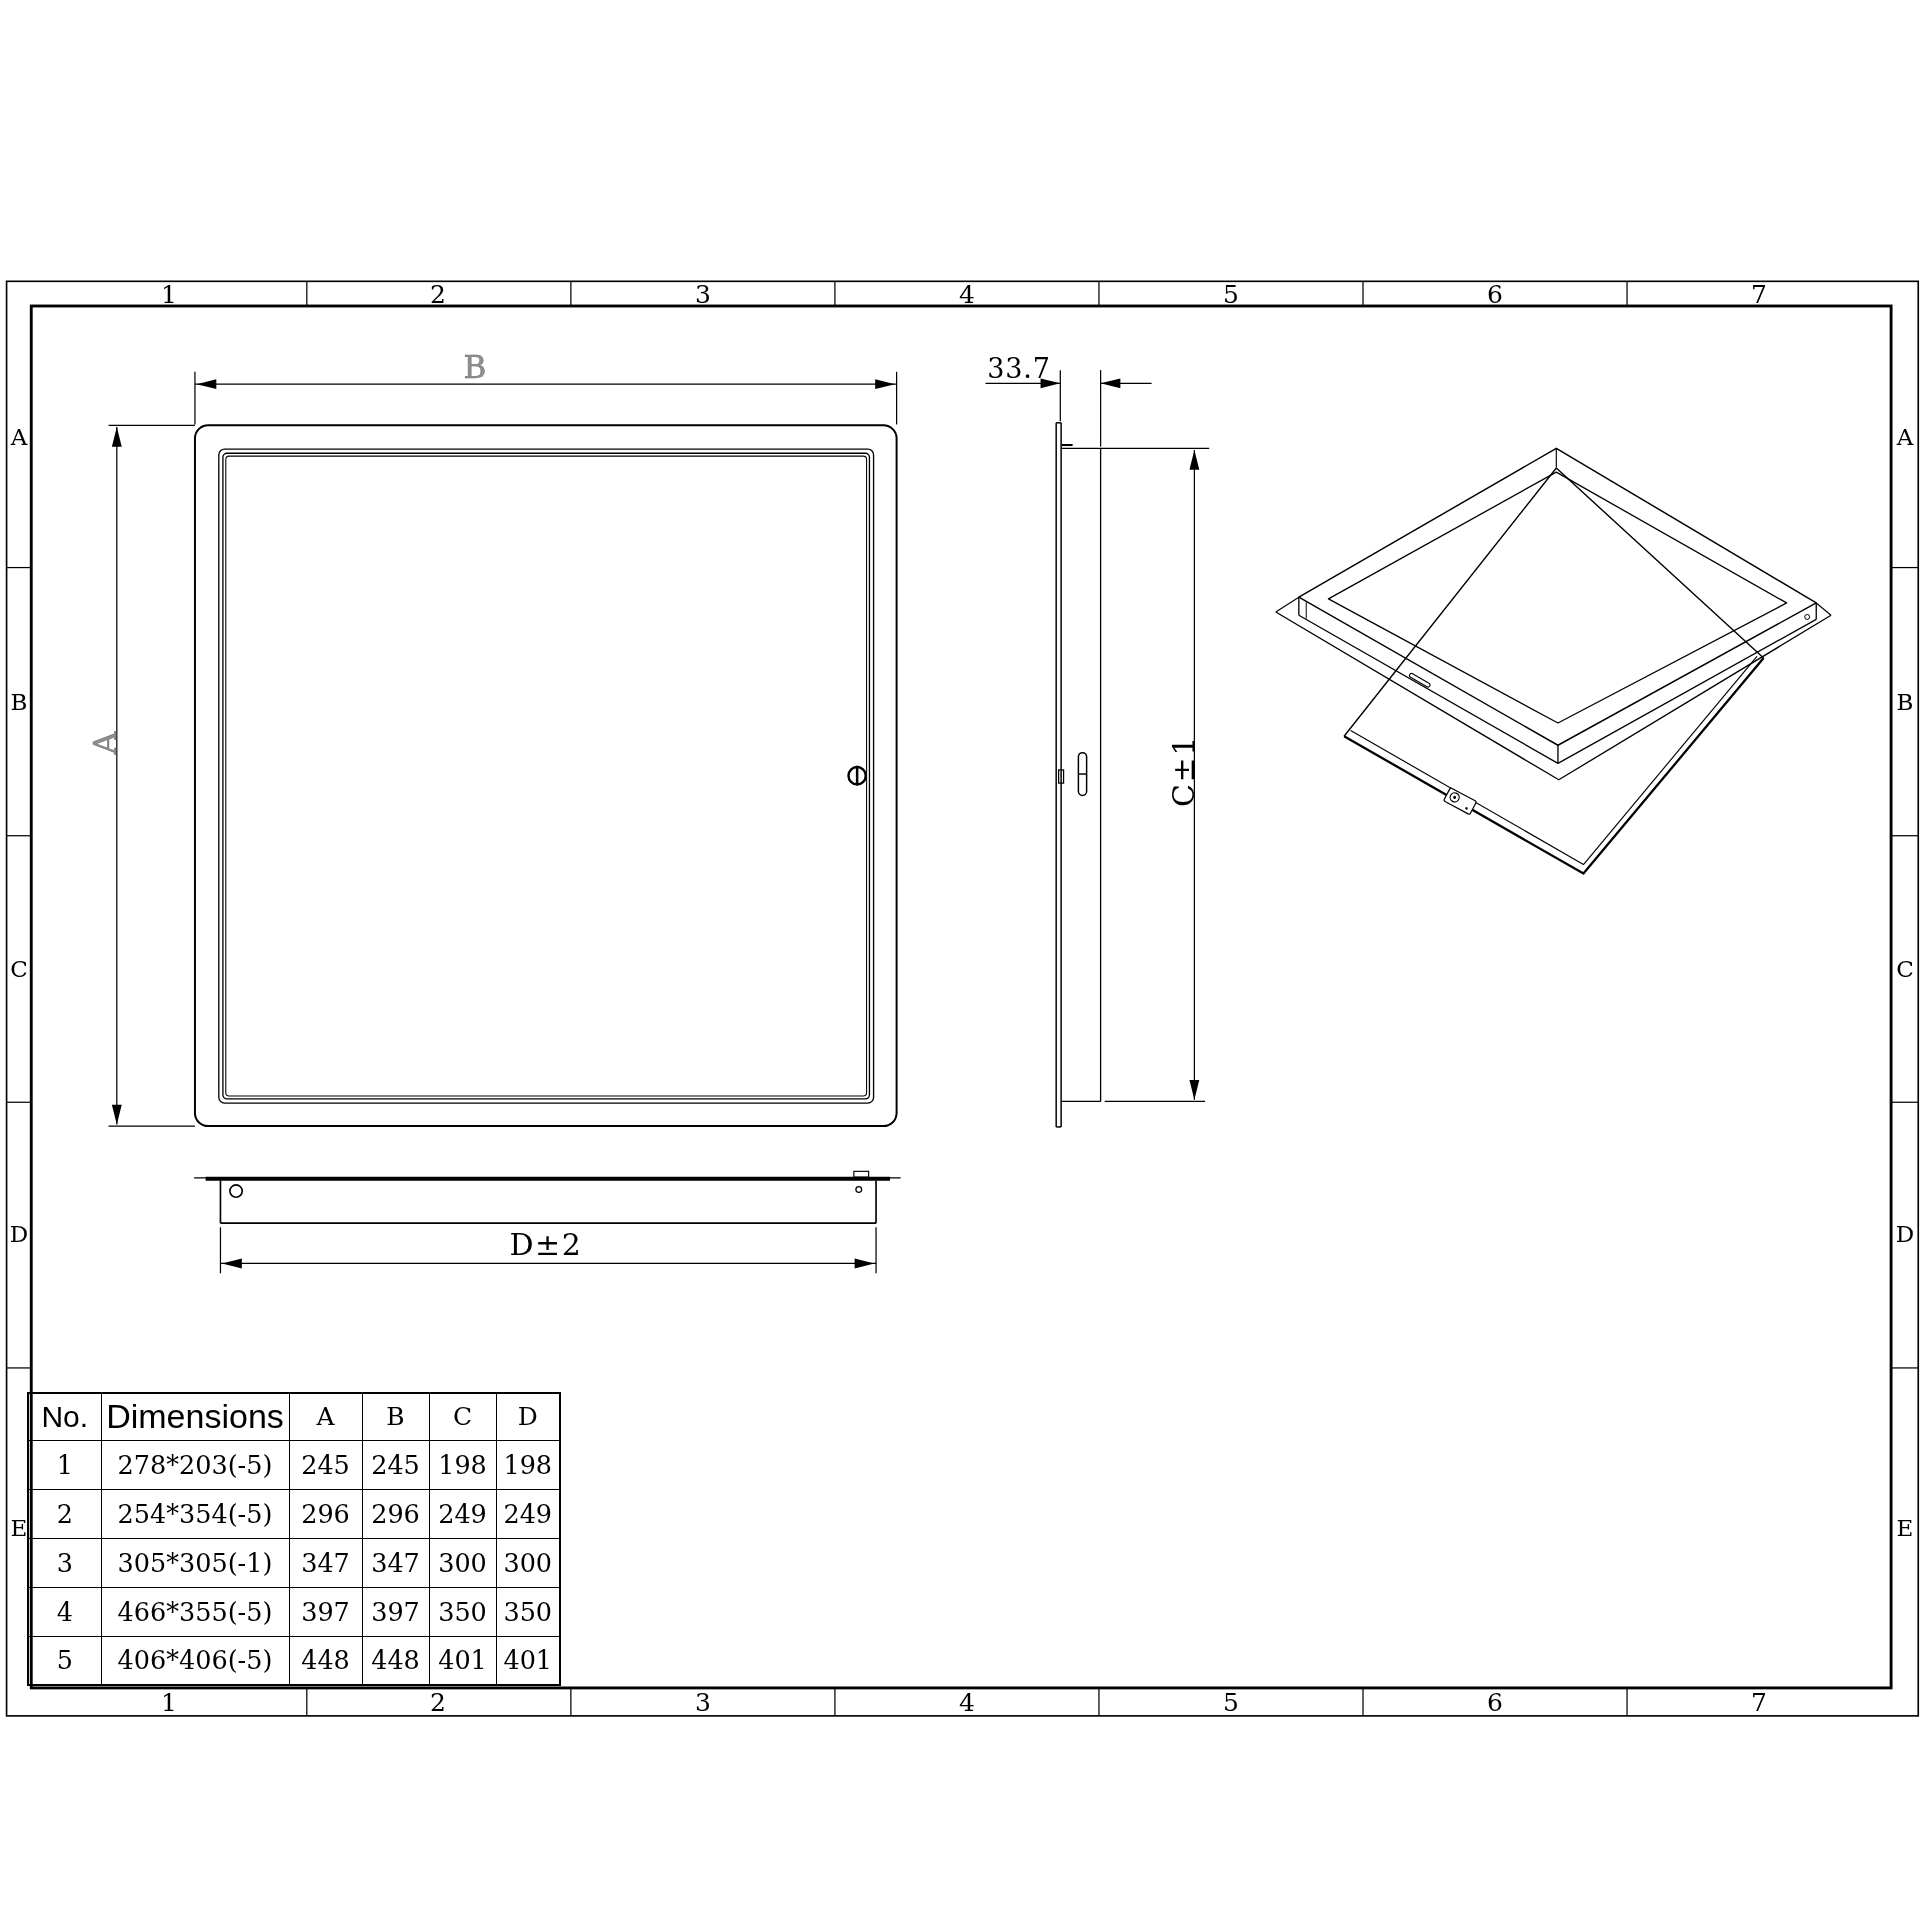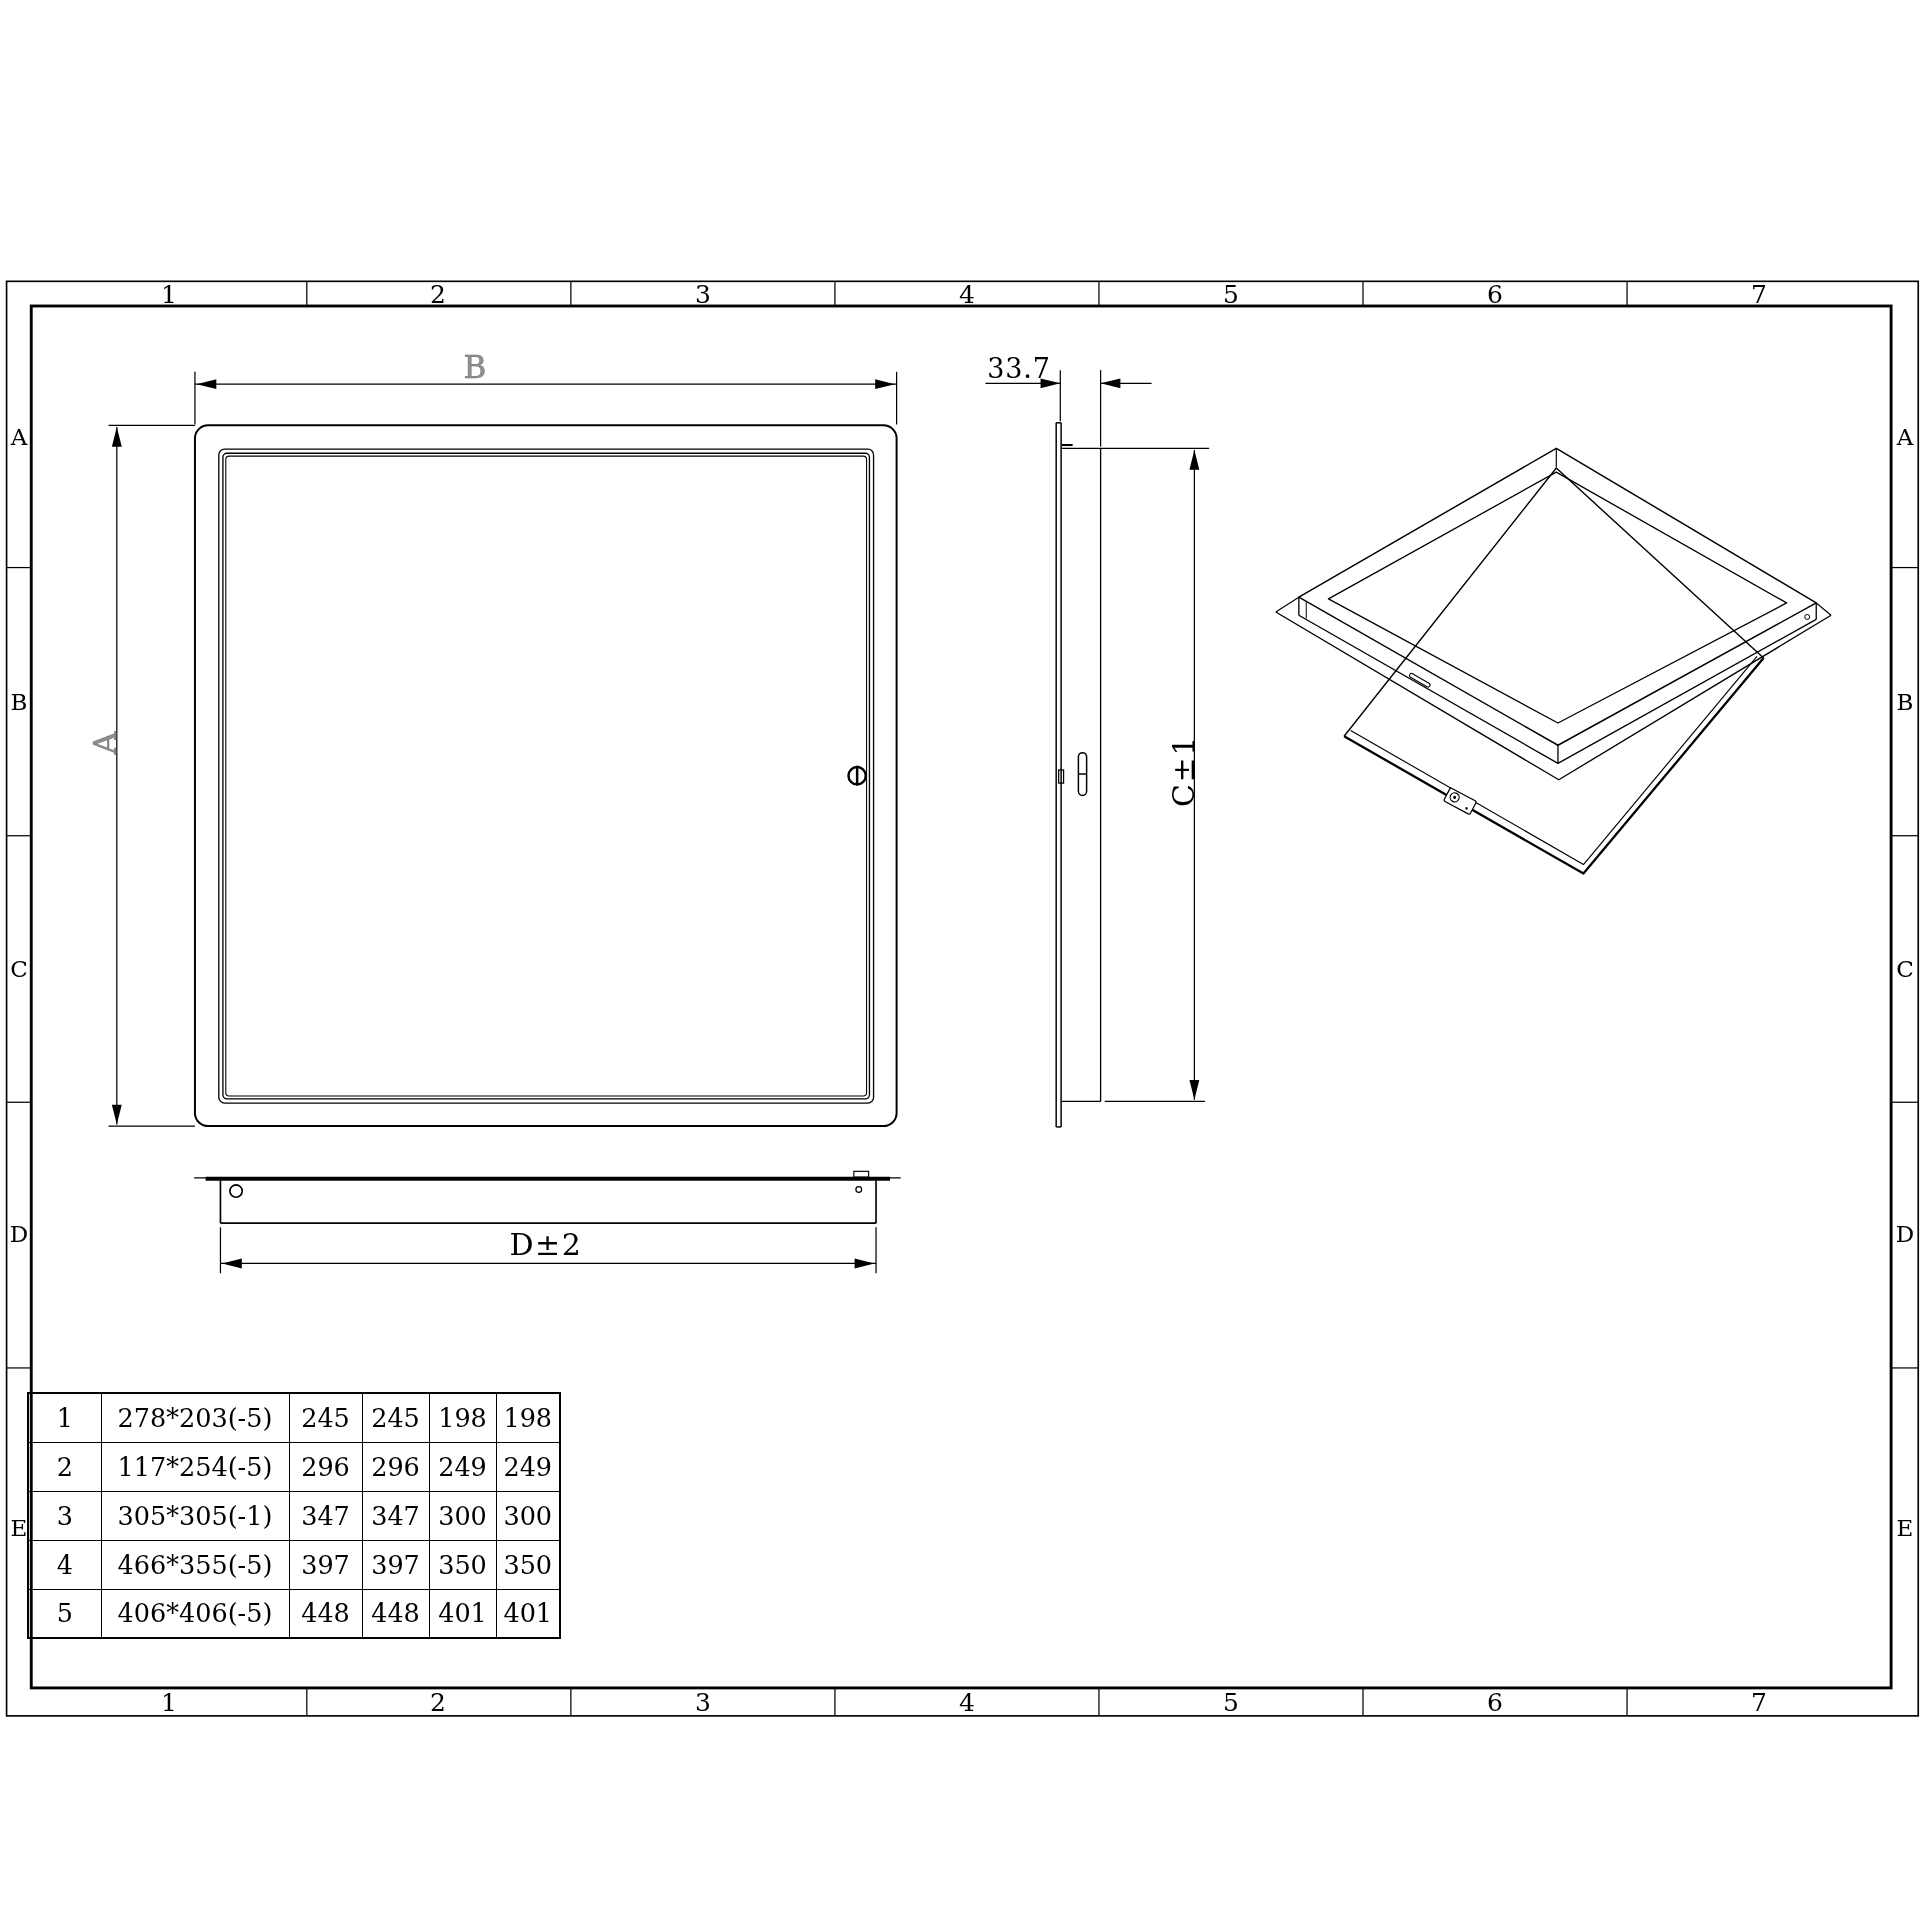--- a/index.html
+++ b/index.html
@@ -219,31 +219,39 @@
   <table id="dimtable">
     <colgroup>
       <col style="width:73px">
         <col style="width:188px">
         <col style="width:73px">
       <col style="width:67px">
         <col style="width:67px">
         <col style="width:64px">
     </colgroup>
     <tbody>
+        <tr style="height:47px">
+      <th class="h-no">No.</th>
+      <th class="h-dim">Dimensions</th>
+      <th class="h-abcd">A</th>
+      <th class="h-abcd">B</th>
+      <th class="h-abcd">C</th>
+      <th class="h-abcd">D</th>
+    </tr>
     <tr style="height:49px">
       <td class="cell">1</td>
       <td class="cell">278*203(-5)</td>
       <td class="cell">245</td>
       <td class="cell">245</td>
       <td class="cell">198</td>
       <td class="cell">198</td>
     </tr>
     <tr style="height:49px">
       <td class="cell">2</td>
-      <td class="cell">117*254(-5)</td>
+      <td class="cell">254*354(-5)</td>
       <td class="cell">296</td>
       <td class="cell">296</td>
       <td class="cell">249</td>
       <td class="cell">249</td>
     </tr>
     <tr style="height:49px">
       <td class="cell">3</td>
       <td class="cell">305*305(-1)</td>
       <td class="cell">347</td>
       <td class="cell">347</td>

